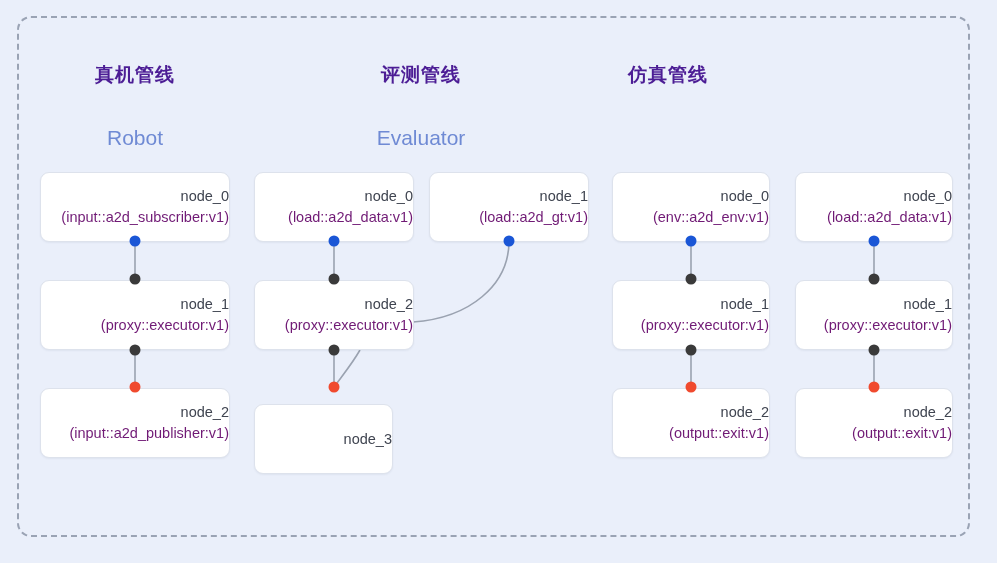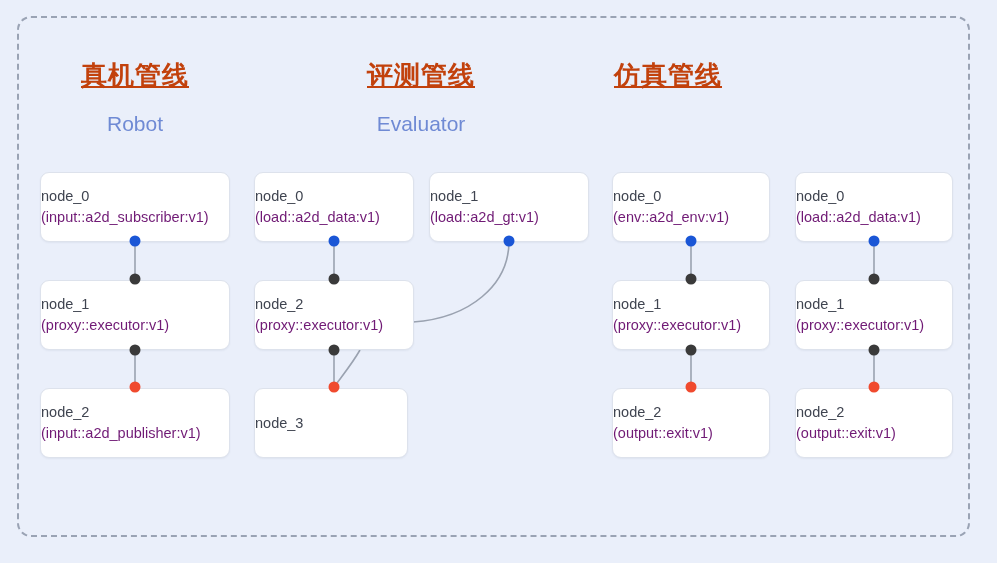--- a/index.html
+++ b/index.html
@@ -42,47 +42,46 @@
     height: 563px;
     pointer-events: none;
   }
 
   .col-head {
     position: absolute;
     text-align: center;
     pointer-events: none;
   }
   .col-head .zh {
-    font-size: 26px;
+    font-size: 19px;
     font-weight: bold;
-    color: #c2410c;
+    color: #4c1d95;
     letter-spacing: 1px;
     line-height: 24px;
     white-space: nowrap;
-    text-decoration: underline;
   }
   .col-head .en {
-    margin-top: 24px;
+    margin-top: 38px;
     font-size: 21px;
     font-weight: normal;
     color: #6f8ad4;
     line-height: 26px;
     white-space: nowrap;
   }
 
   .node {
     position: absolute;
     box-sizing: border-box;
     background: #ffffff;
     border: 1px solid #dde2ec;
     border-radius: 9px;
     box-shadow: 0 1px 2px rgba(40,55,90,0.06);
     display: flex;
     flex-direction: column;
-    align-items: flex-start;
+    align-items: flex-end;
     justify-content: center;
     text-align: center;
   }
   .node .n-title {
     font-size: 14.5px;
     color: #3f4450;
     line-height: 21px;
   }
   .node .n-sub {
     font-size: 14.5px;
@@ -176,21 +175,21 @@
   </div>
   <div class="port blue" style="left:509px; top:241px;"></div>
 
   <div class="node" style="left:254px; top:280px; width:160px; height:70px;">
     <div class="n-title">node_2</div>
     <div class="n-sub">(proxy::executor:v1)</div>
   </div>
   <div class="port dark" style="left:334px; top:279px;"></div>
   <div class="port dark" style="left:334px; top:350px;"></div>
 
-  <div class="node" style="left:254px; top:388px; width:154px; height:70px;">
+  <div class="node" style="left:254px; top:404px; width:139px; height:70px;">
     <div class="n-title">node_3</div>
   </div>
   <div class="port red" style="left:334px; top:387px;"></div>
 
   <div class="node" style="left:612px; top:172px; width:158px; height:70px;">
     <div class="n-title">node_0</div>
     <div class="n-sub">(env::a2d_env:v1)</div>
   </div>
   <div class="port blue" style="left:691px; top:241px;"></div>
 

